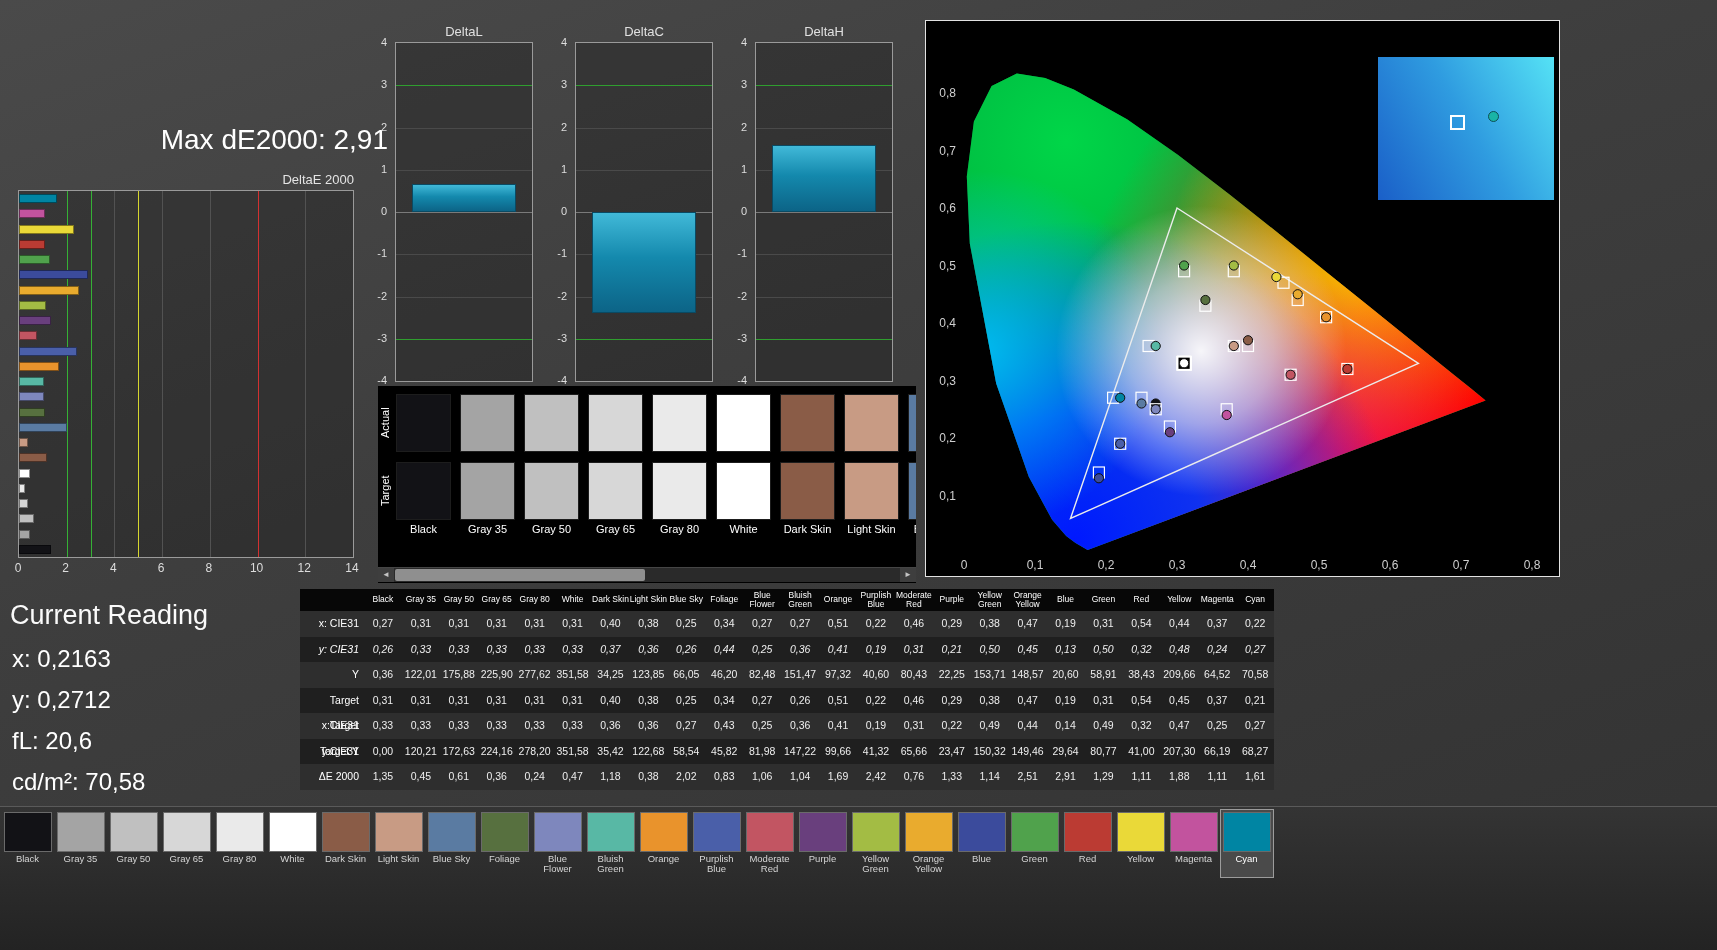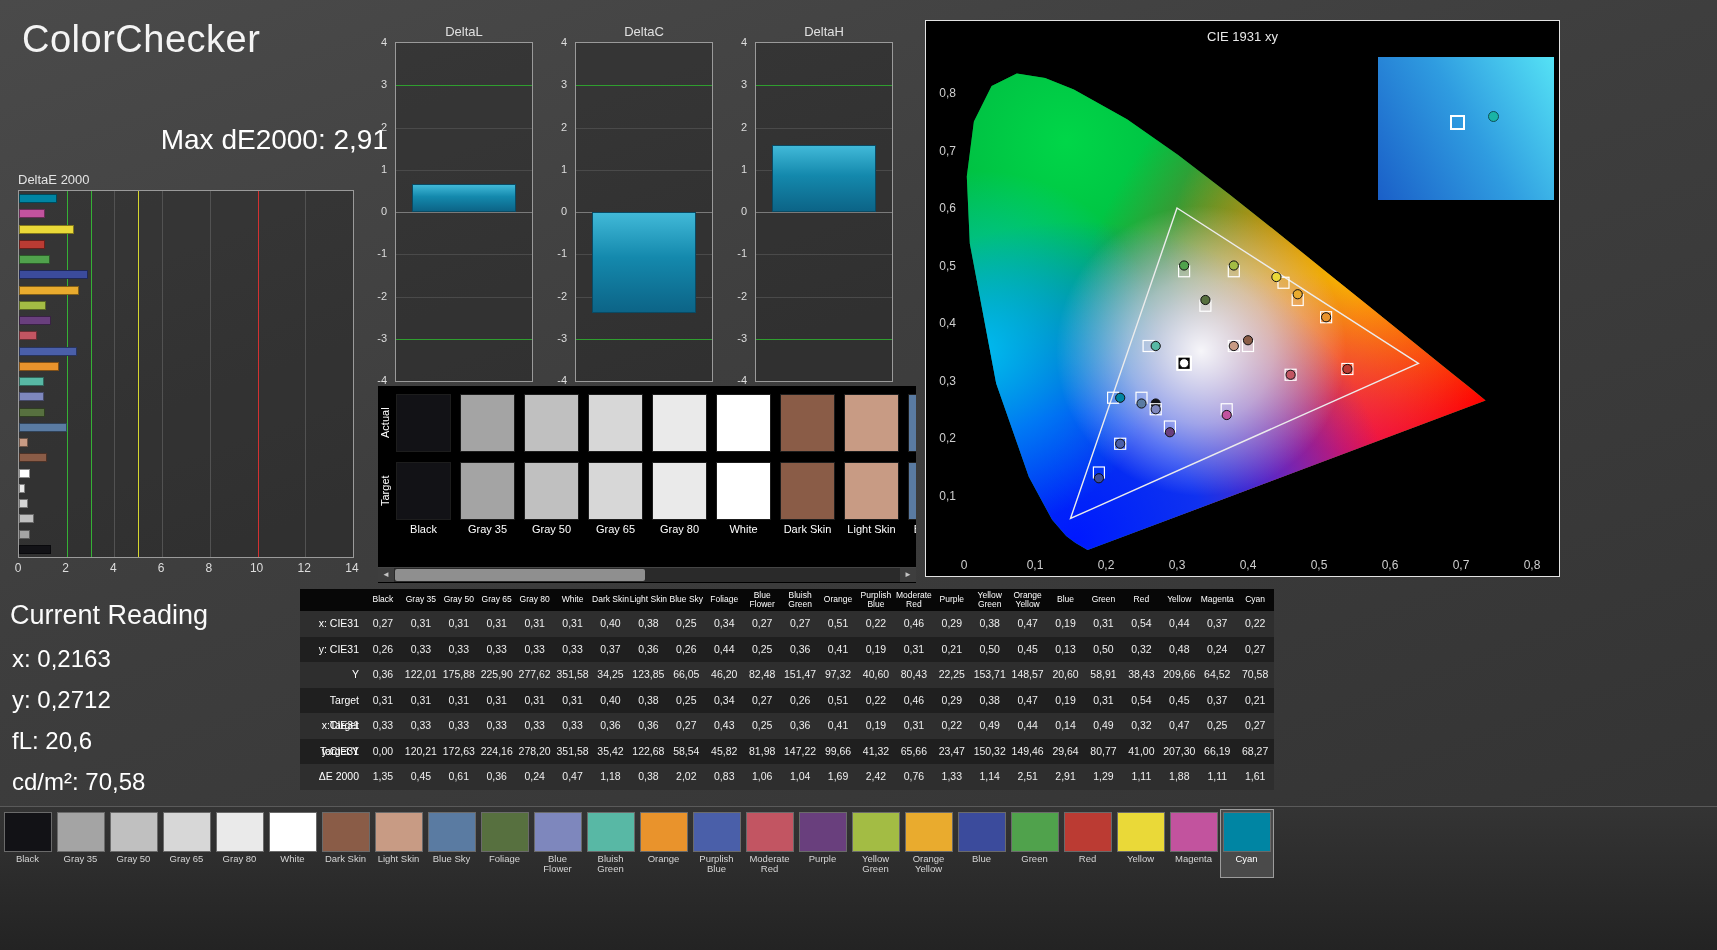--- a/index.html
+++ b/index.html
@@ -4,21 +4,21 @@
 <style>
   *{box-sizing:border-box;margin:0;padding:0}
   body{margin:0;background:#181818;font-family:"Liberation Sans",sans-serif}
   .app{position:relative;width:1717px;height:950px;overflow:hidden;
        background:linear-gradient(160deg,#4a4a4a 0%,#3e3e3e 40%,#323232 100%)}
 
   .title{position:absolute;left:22px;top:18px;font-size:38px;color:#f4f4f4;letter-spacing:.5px}
   .avg{position:absolute;left:0;top:84px;width:388px;text-align:center;font-size:28px;color:#fff}
   .max{position:absolute;left:0;top:124px;width:388px;text-align:right;font-size:28px;color:#fff}
 
-  .de-title{position:absolute;left:18px;top:172px;width:336px;text-align:left;font-size:13px;color:#e4e4e4}
+  .de-title{position:absolute;left:18px;top:172px;width:336px;text-align:right;font-size:13px;color:#e4e4e4}
   .de-chart{position:absolute;left:18px;top:190px;width:336px;height:368px;border:1px solid #9a9a9a;
             background:rgba(15,15,15,.28);overflow:hidden}
   .vline{position:absolute;top:0;bottom:0;width:1px;background:#525252}
   .debar{position:absolute;left:0;height:9px;border:1px solid rgba(0,0,0,.45)}
   .de-xaxis{position:absolute;left:18px;top:561px;width:340px;height:16px}
   .de-xlab{position:absolute;width:24px;text-align:center;font-size:12px;color:#ddd}
 
   .vc-title{position:absolute;top:24px;width:138px;text-align:center;font-size:13px;color:#e0e0e0}
   .vplot{position:absolute;top:42px;width:138px;height:340px;border:1px solid #9a9a9a;background:rgba(15,15,15,.28)}
   .vylabs{position:absolute;top:42px;width:20px;height:340px}
@@ -66,21 +66,20 @@
   .swb .sw{height:40px;border:1px solid #6a6a6a}
   .swb .swl{margin-top:2px;font-size:9.5px;line-height:10px;height:21px;text-align:center;color:#d5d5d5}
   .swb.selected{background:#4a4a4a;outline:1px solid #9c9c9c}
   .swb.selected .swl{color:#fff}
 </style>
 </head>
 <body>
 
 <div class="app">
 
-  <div class="title">ColorChecker</div>
   <div class="max">Max dE2000: 2,91</div>
 
   <div class="de-title">DeltaE 2000</div>
   <div class="de-chart" id="de-chart">
       <div class="vline" style="left: 47.7143px;"></div>
       <div class="vline" style="left: 95.4286px;"></div>
       <div class="vline" style="left: 143.143px;"></div>
       <div class="vline" style="left: 190.857px;"></div>
       <div class="vline" style="left: 238.571px;"></div>
       <div class="vline" style="left: 286.286px;"></div>
@@ -343,21 +342,20 @@
           <text x="30" y="478.5" text-anchor="end" fill="#cfcfcf" font-size="12" font-family="Liberation Sans, sans-serif">0,1</text>
           <text x="30" y="421" text-anchor="end" fill="#cfcfcf" font-size="12" font-family="Liberation Sans, sans-serif">0,2</text>
           <text x="30" y="363.5" text-anchor="end" fill="#cfcfcf" font-size="12" font-family="Liberation Sans, sans-serif">0,3</text>
           <text x="30" y="306" text-anchor="end" fill="#cfcfcf" font-size="12" font-family="Liberation Sans, sans-serif">0,4</text>
           <text x="30" y="248.5" text-anchor="end" fill="#cfcfcf" font-size="12" font-family="Liberation Sans, sans-serif">0,5</text>
           <text x="30" y="191" text-anchor="end" fill="#cfcfcf" font-size="12" font-family="Liberation Sans, sans-serif">0,6</text>
           <text x="30" y="133.5" text-anchor="end" fill="#cfcfcf" font-size="12" font-family="Liberation Sans, sans-serif">0,7</text>
           <text x="30" y="76" text-anchor="end" fill="#cfcfcf" font-size="12" font-family="Liberation Sans, sans-serif">0,8</text>
         </g>
     </svg>
-    <div class="cie-title">CIE 1931 xy</div>
     <div class="inset">
       <div class="inset-square"></div>
       <div class="inset-dot"></div>
     </div>
   </div>
 
   <div class="cr-head">Current Reading</div>
   <div id="cr-lines">
       <div class="cr-line" style="top: 645px;">x: 0,2163</div>
       <div class="cr-line" style="top: 686px;">y: 0,2712</div>
@@ -413,21 +411,21 @@
         <div class="tcell">0,29</div>
         <div class="tcell">0,38</div>
         <div class="tcell">0,47</div>
         <div class="tcell">0,19</div>
         <div class="tcell">0,31</div>
         <div class="tcell">0,54</div>
         <div class="tcell">0,44</div>
         <div class="tcell">0,37</div>
         <div class="tcell">0,22</div>
       </div>
-      <div class="trow" style="background: rgb(31, 31, 31);">
+      <div class="trow" style="background: rgb(31, 31, 31); font-style: italic;">
         <div class="tlabel">y: CIE31</div>
         <div class="tcell">0,26</div>
         <div class="tcell">0,33</div>
         <div class="tcell">0,33</div>
         <div class="tcell">0,33</div>
         <div class="tcell">0,33</div>
         <div class="tcell">0,33</div>
         <div class="tcell">0,37</div>
         <div class="tcell">0,36</div>
         <div class="tcell">0,26</div>

